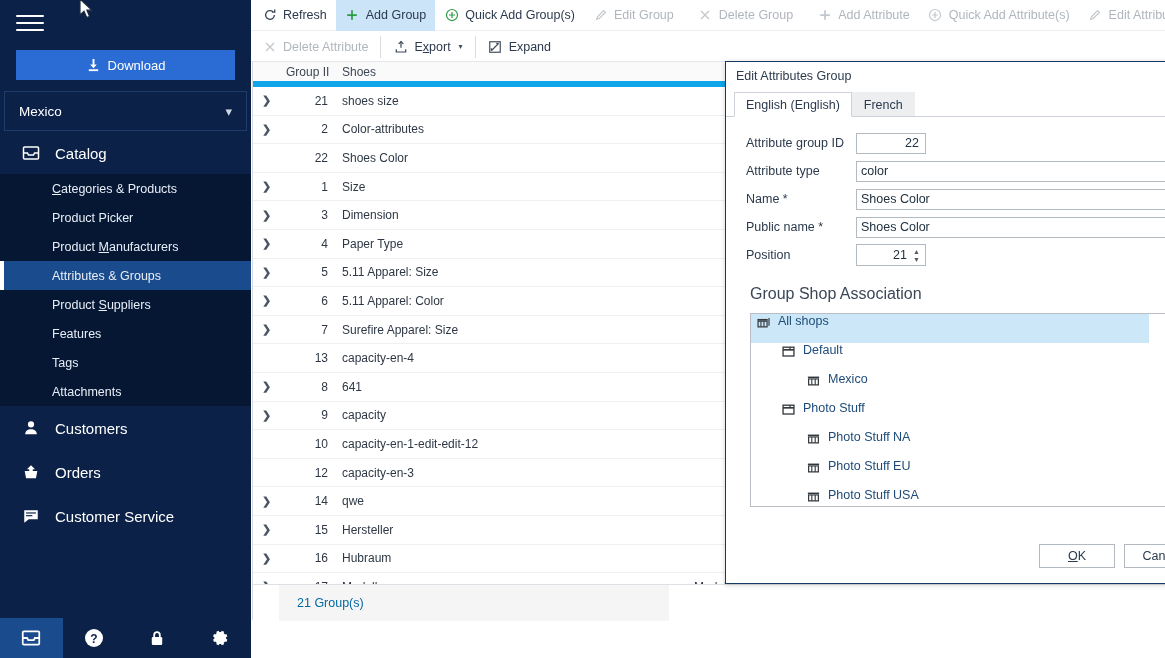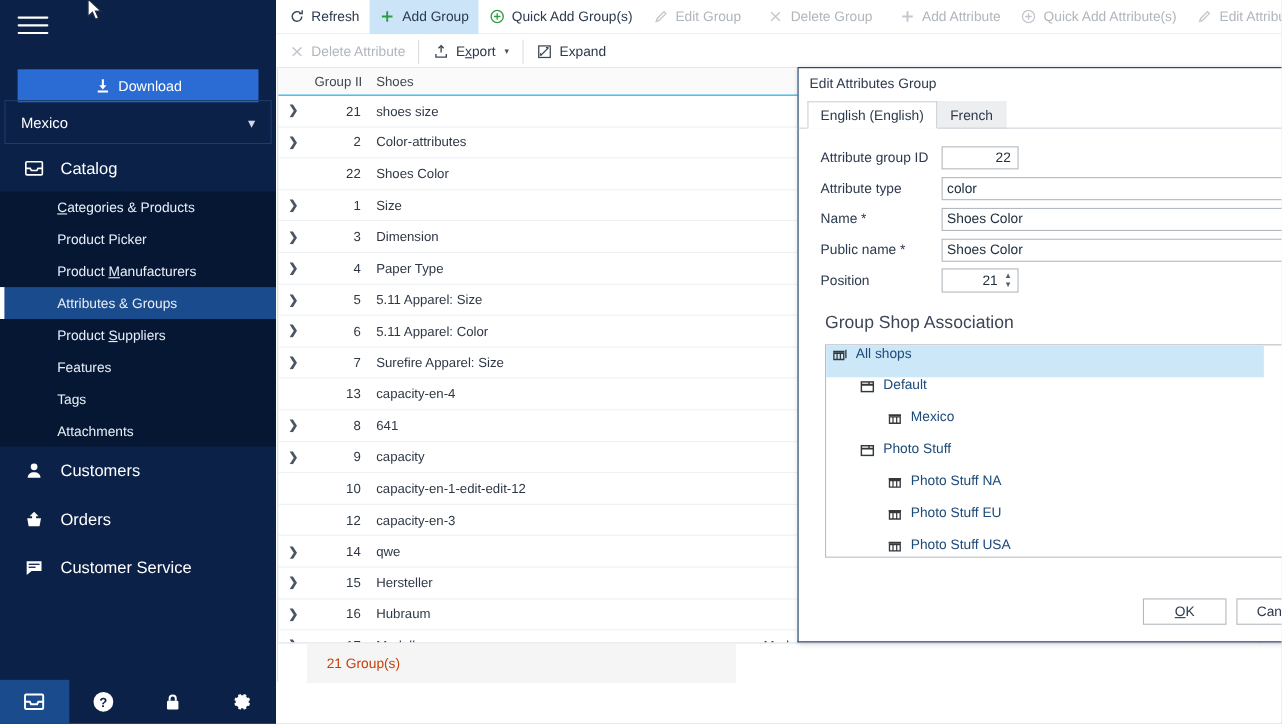--- a/index.html
+++ b/index.html
@@ -40,21 +40,20 @@
     position: absolute; left: 16px; top: 50px;
     width: 219px; height: 30px;
     background: #2a6bd4;
     border: none;
     color: #fff;
     font-size: 13px;
     display: flex; align-items: center; justify-content: center;
     gap: 7px;
     cursor: pointer;
     font-family: "Liberation Sans", sans-serif;
-    margin-top: 13px;
   }
   .shop-select {
     position: absolute; left: 4px; top: 91px;
     width: 243px; height: 40px;
     border: 1px solid #1d3b6b;
     display: flex; align-items: center;
     padding: 0 14px;
     font-size: 13.5px;
     color: #ffffff;
     cursor: pointer;
@@ -153,21 +152,21 @@
   
   #grid {
     position: absolute; left: 1px; top: 62px;
     width: 912px; height: 558px;
     background: #ffffff;
     border-left: 1px solid #d7dbe0;
   }
   .grid-header {
     display: flex; height: 25px;
     background: #fafafa;
-    border-bottom: 1px solid #0ea5e9;
+    border-bottom: 6px solid #0ea5e9;
     font-size: 12px;
     color: #3c4653;
     align-items: center;
   }
   .gh { padding: 0 7px; overflow: hidden; white-space: nowrap; cursor: pointer; }
   .col-exp  { width: 26px; flex: 0 0 26px; }
   .col-id   { width: 56px; flex: 0 0 56px; text-align: right; }
   .col-name { width: 352px; flex: 0 0 352px; }
   .col-pub  { width: 365px; flex: 0 0 365px; }
   .col-col  { width: 56px; flex: 0 0 56px; }
@@ -203,21 +202,21 @@
     display: flex; align-items: center;
   }
   .footer-pill {
     margin-left: 26px;
     height: 36px;
     min-width: 390px;
     background: #f5f5f6;
     display: flex; align-items: center;
     padding-left: 18px;
     font-size: 12.5px;
-    color: #c2410c;
+    color: #0369a1;
   }
 
   
   #dialog {
     position: absolute;
     left: 474px; top: 61px;
     width: 496px; height: 523px;
     background: #ffffff;
     border: 1px solid #123a63;
     box-shadow: 0 1px 5px rgba(0,0,0,0.18);

